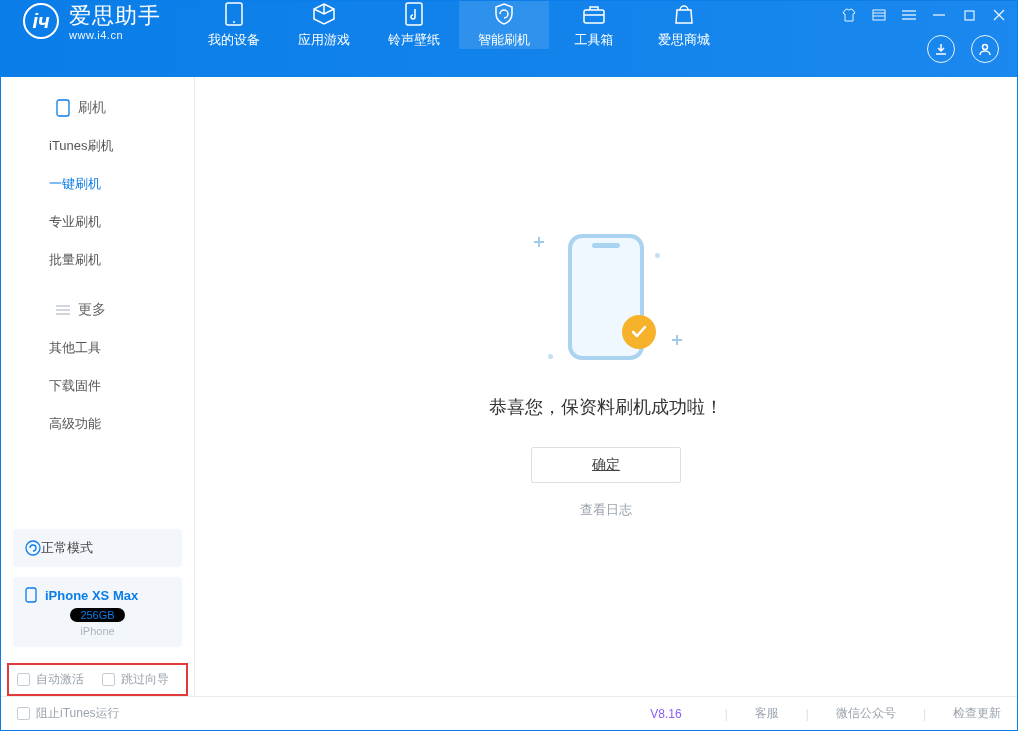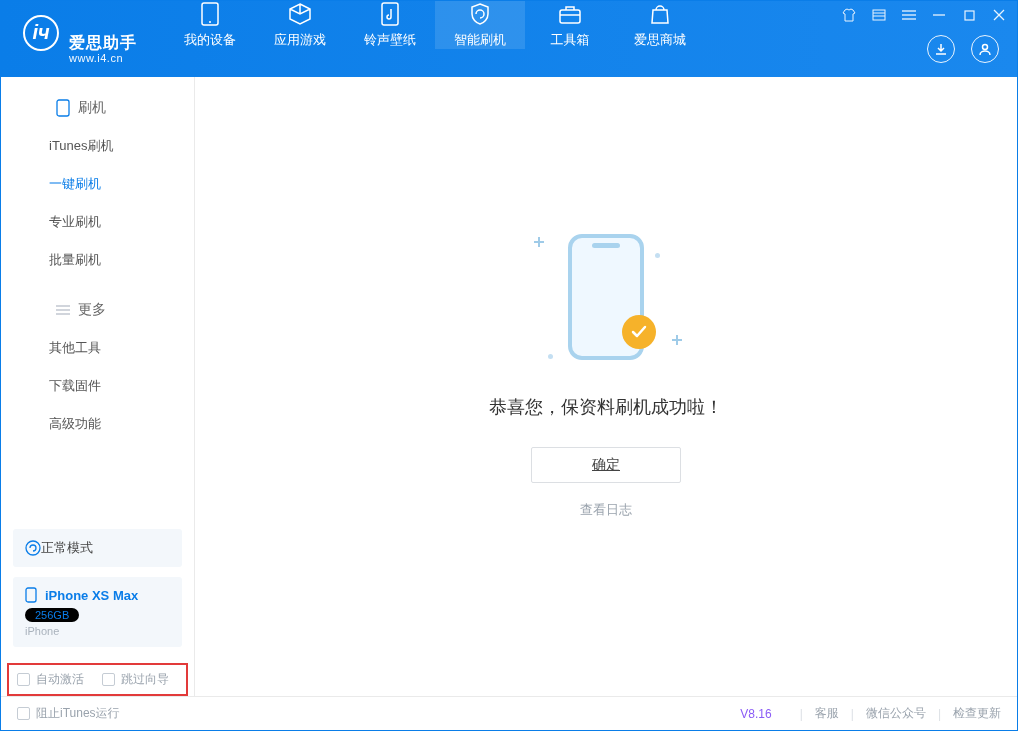--- a/index.html
+++ b/index.html
@@ -19,21 +19,21 @@
       padding: 0 16px 0 22px;
       gap: 10px;
     }
     .logo-circle {
       width: 36px; height: 36px;
       border: 2.5px solid #fff;
       border-radius: 50%;
       display: flex; align-items: center; justify-content: center;
       font-style: italic; font-weight: bold; font-size: 20px;
     }
-    .brand-name { font-size: 16px; font-weight: 700; letter-spacing: 1px; margin-top: 32px; }
+    .brand-name { font-size: 22px; font-weight: 400; letter-spacing: 1px; }
     .brand-url { font-size: 11px; letter-spacing: 0.5px; opacity: .95; margin-top: -2px; }
 
     .nav-tabs { display: flex; align-items: stretch; margin-left: 12px; }
     .nav-tab {
       width: 90px;
       display: flex; flex-direction: column; align-items: center; justify-content: center;
       cursor: pointer; font-size: 13px; gap: 4px;
     }
     .nav-tab.active { background: rgba(255,255,255,0.12); }
     .nav-tab .tab-icon { width: 26px; height: 26px; display: flex; align-items: center; justify-content: center; }
@@ -74,21 +74,21 @@
     }
     .side-item.active { color: #0a7de8; }
 
     .device-block { margin-top: auto; padding: 0 12px 10px; }
     .mode-card {
       background: #f3f7fb; border-radius: 3px; padding: 10px 12px;
       display: flex; align-items: center; gap: 0; margin-bottom: 10px;
       font-size: 13px; color: #444;
     }
     .device-card {
-      background: #f3f7fb; border-radius: 3px; padding: 10px 12px;
+      background: #f3f7fb; border-radius: 3px; padding: 10px 12px; text-align: center;
     }
     .device-card .dev-name { color: #0a7de8; font-weight: 600; font-size: 13px; display: flex; align-items: center; gap: 8px; }
     .storage-pill {
       display: inline-block; background: #000000; color: #0a7de8;
       border-radius: 10px; padding: 1px 10px; font-size: 11px; margin-top: 5px;
     }
     .dev-type { color: #aab3bd; font-size: 11px; margin-top: 3px; }
 
     .bottom-options {
       border: 2px solid #e23a3a; padding: 6px 8px; margin: 6px 6px 0;
@@ -134,21 +134,21 @@
       margin-top: 28px; width: 150px; height: 36px;
       border: 1px solid #dcdfe3; background: #fff; cursor: pointer;
       font-size: 14px; color: #444; border-radius: 2px; text-decoration: underline;
     }
     .view-log { margin-top: 18px; color: #9aa3ad; font-size: 13px; cursor: pointer; }
 
     .statusbar {
       position: absolute; bottom: 0; left: 0; right: 0;
       height: 34px; border-top: 1px solid #eaeaea;
       display: flex; align-items: center; padding: 0 16px;
-      font-size: 12px; color: #9aa3ad;
+      font-size: 12px; color: #9aa3ad; gap: 15px;
     }
     .statusbar .spacer { flex: 1; }
     .statusbar .version { color: #8b5cf6; padding-right: 16px; }
     .status-link { color: #9aa3ad; cursor: pointer; }
     .sep { color: #dde1e6; padding: 0 12px; }
   </style>
 </head>
 <body>
 
 <div class="header">

